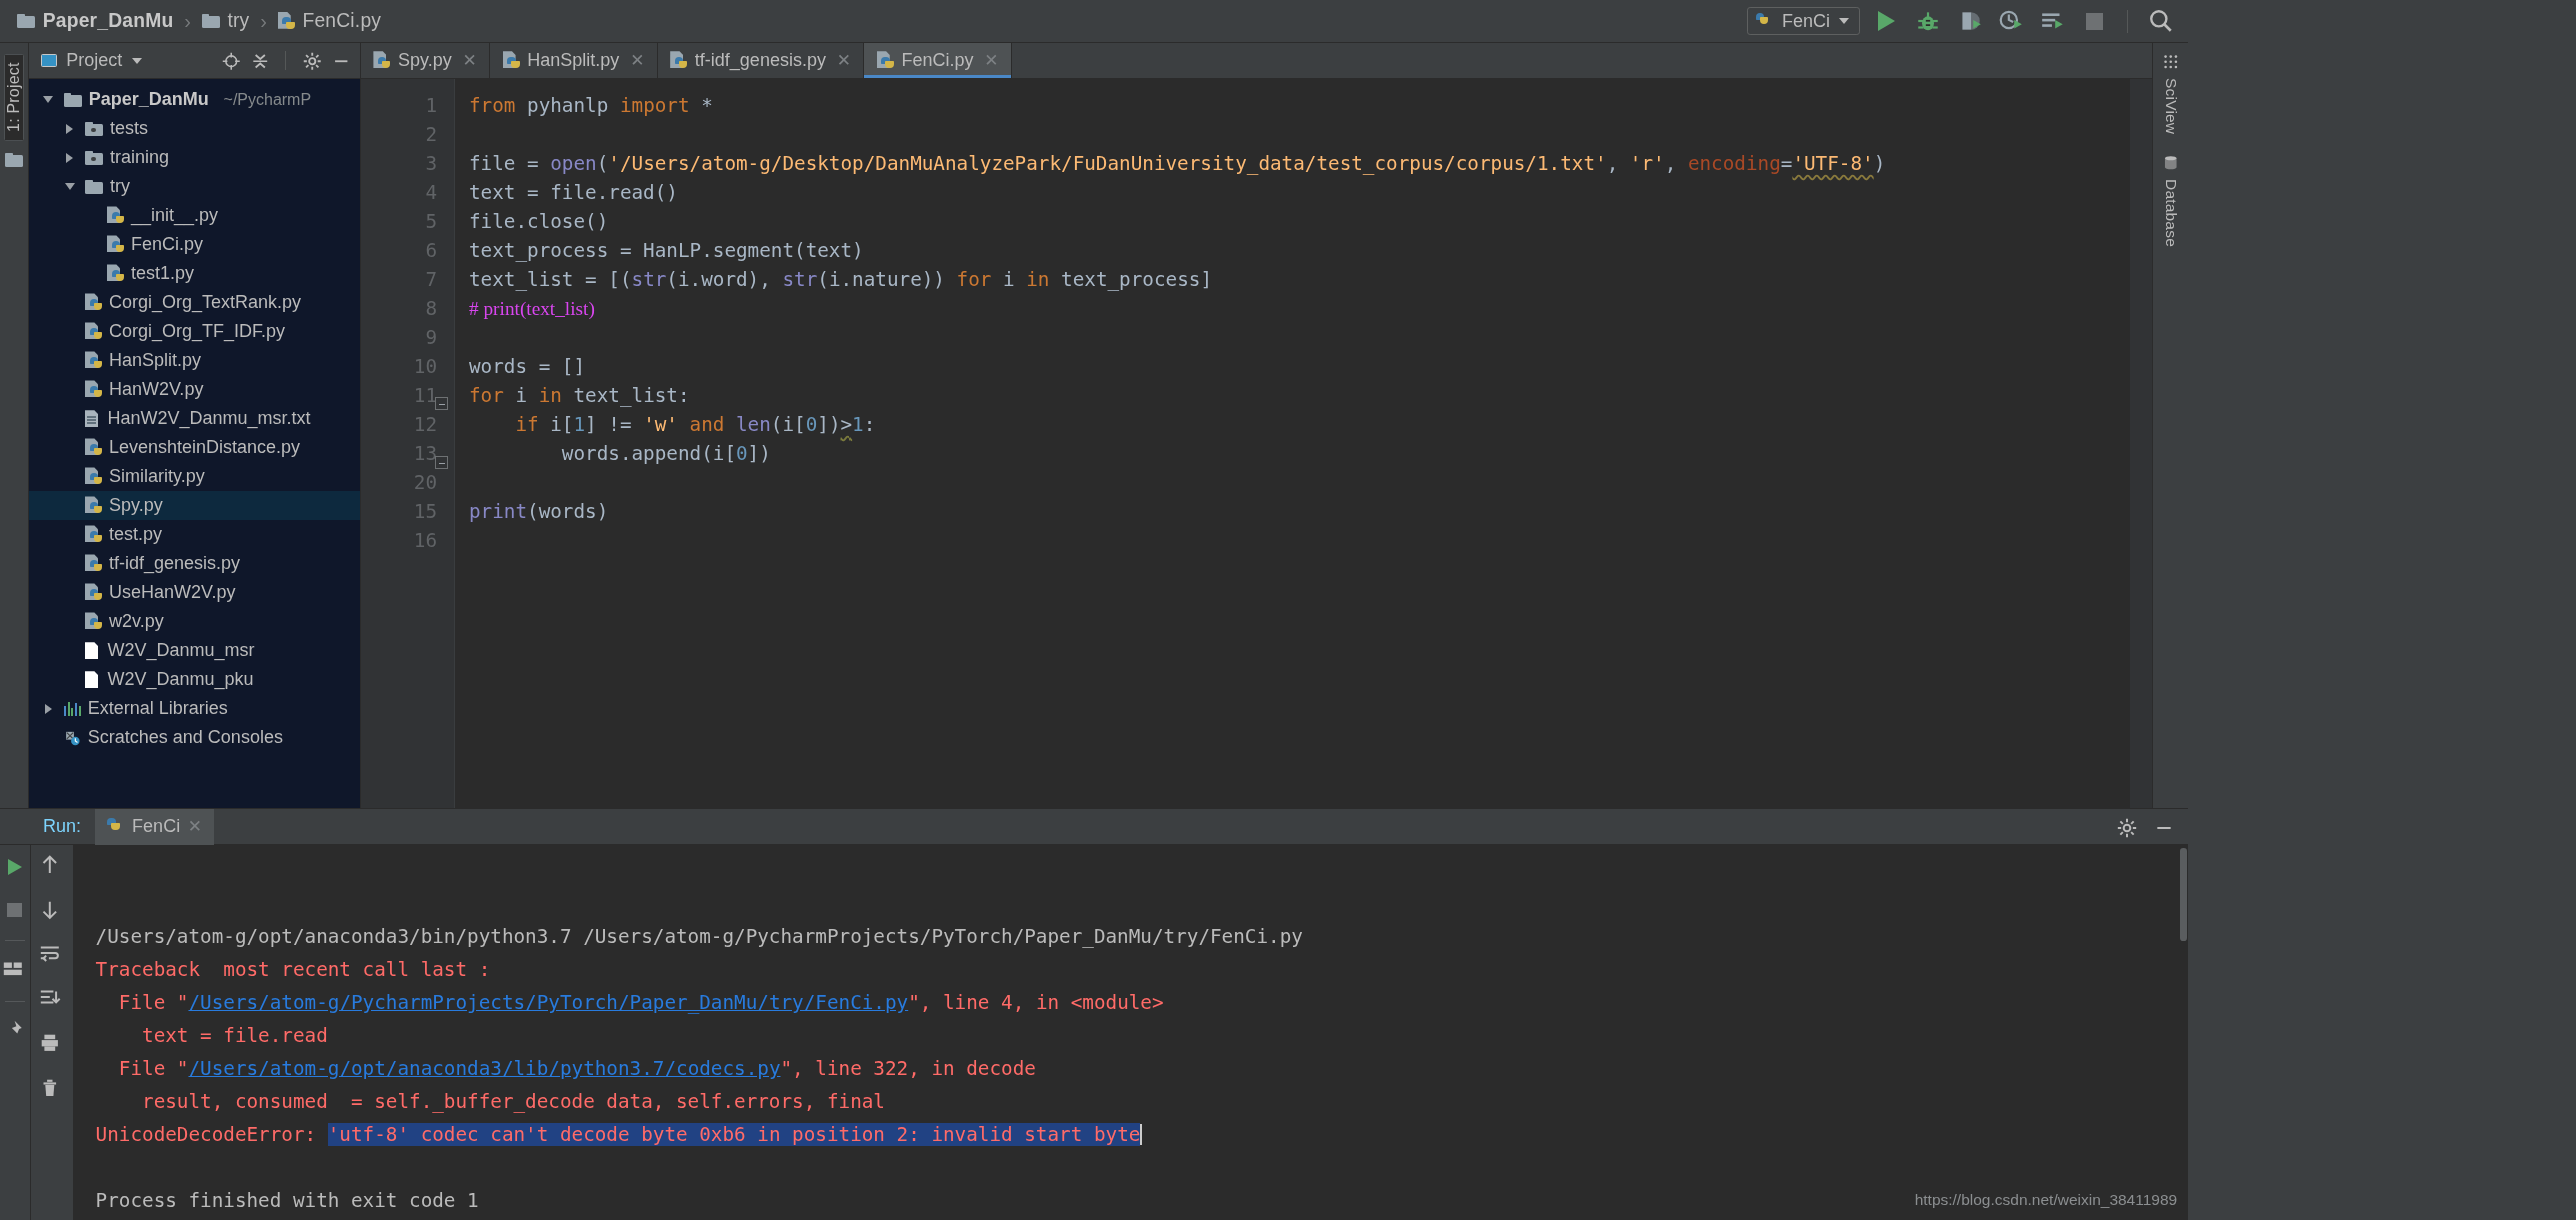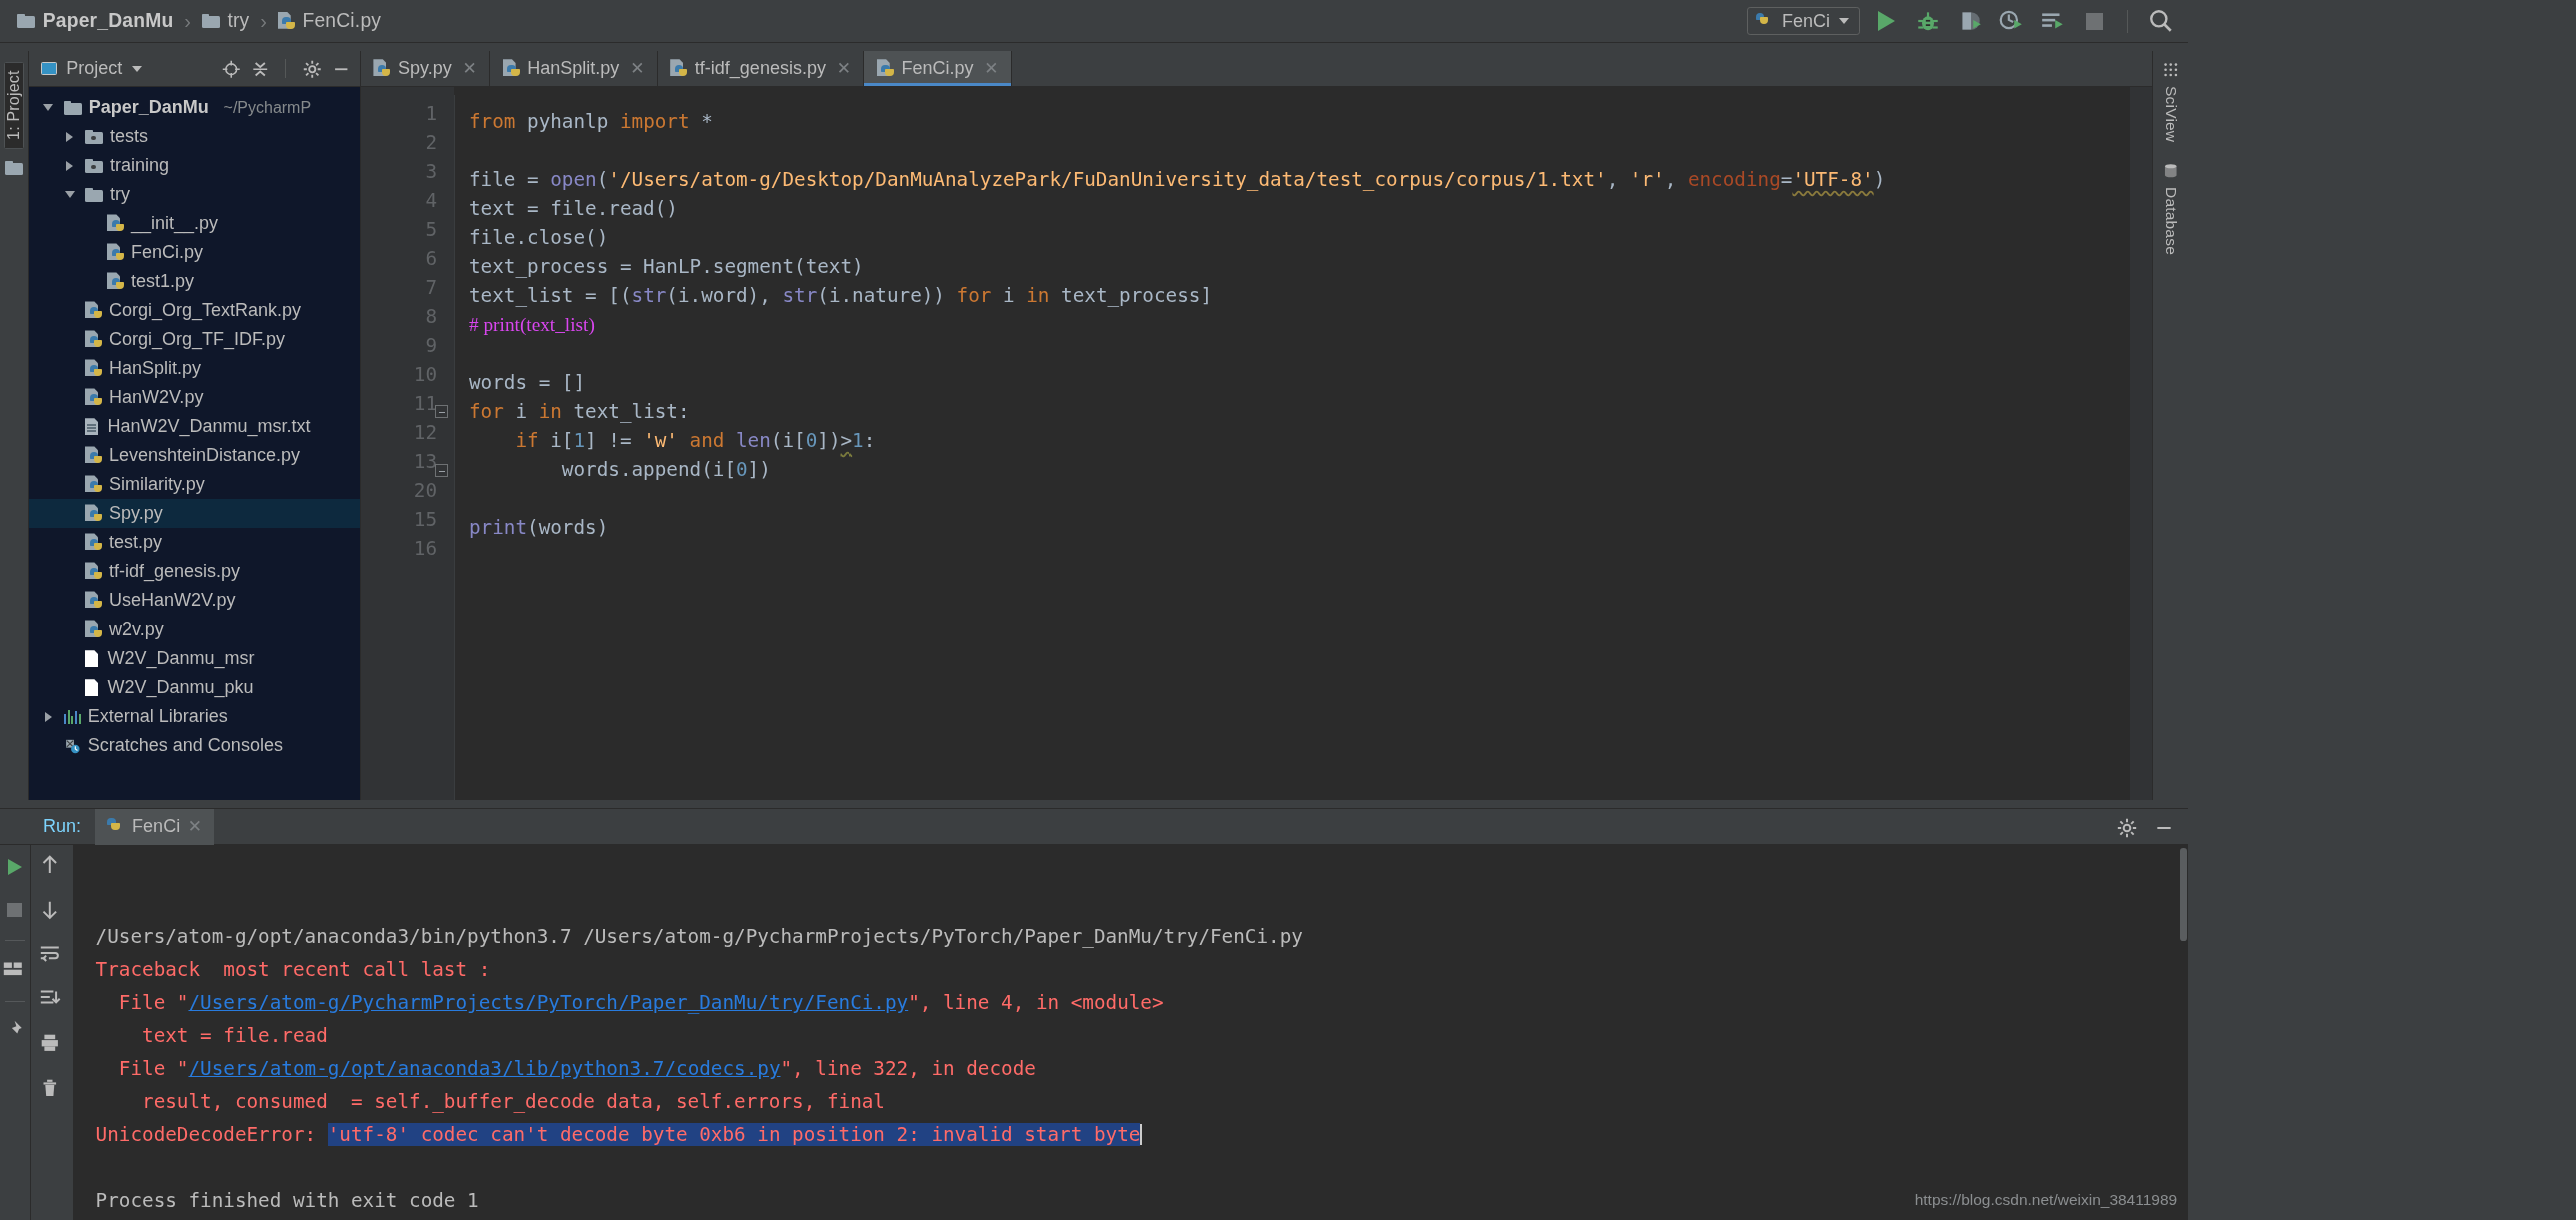--- a/index.html
+++ b/index.html
@@ -2,21 +2,21 @@
 <html style="font-size:12.4px"><head>
 <meta charset="utf-8">
 <style>
   * { box-sizing: border-box; margin: 0; padding: 0; }
   html, body {
     width: 2576px; height: 1221px;
     background: #3c3f41;
     font-family: "Liberation Sans", sans-serif;
     overflow: hidden;
   }
-  .app { width: 2188px; height: 1221px; display: flex; flex-direction: column; background: #3c3f41; gap: 8px; }
+  .app { width: 2188px; height: 1221px; display: flex; flex-direction: column; background: #3c3f41; }
 
   
   .topbar {
     height: 43px; min-height: 43px;
     background: #3c3f41;
     display: flex; align-items: center;
     padding: 0 9.3px 0 17px;
     border-bottom: 0.8px solid #2b2b2b;
   }
   .breadcrumb { display: flex; align-items: center; gap: 0; flex: 1; }
@@ -137,21 +137,20 @@
     font-size: 19.3px; text-align:right; padding-top: 12.4px; padding-right: 17px; line-height: 29px;
     position:relative;
   }
   .foldcol { position:absolute; right:3.1px; top:12.4px; width:15.5px; line-height:29px;}
   .foldmark { width:12.4px;height:12.4px;border:0.8px solid #6e7173; position:absolute; left:0; }
   .foldmark::before { content:""; position:absolute; left:2.3px; top:5.4px; width:6.2px;height:1.5px;background:#9aa0a6;}
   .code {
     flex:1; background:#2b2b2b; padding: 12.4px 0 0 14px; font-family:"DejaVu Sans Mono", monospace;
     font-size: 19.3px; line-height: 29px; color:#a9b7c6; white-space:pre; overflow:hidden;
     border-left: 0.8px solid #3a3d3f;
-    margin-top: 8px;
   }
   .kw { color:#cc7832; }
   .fn { color:#8888c6; }
   .str { color:#fdba74; }
   .cmt { color:#d946ef;font-family:Liberation Serif, serif; }
   .num { color:#6897bb; }
   .kwarg { color:#aa4926; }
   .wavy { text-decoration: underline wavy #8a7a3c; text-underline-offset: 3.9px;}
   .wavy2 { text-decoration: underline wavy #7a7a3c; text-underline-offset: 3.9px;}
 

